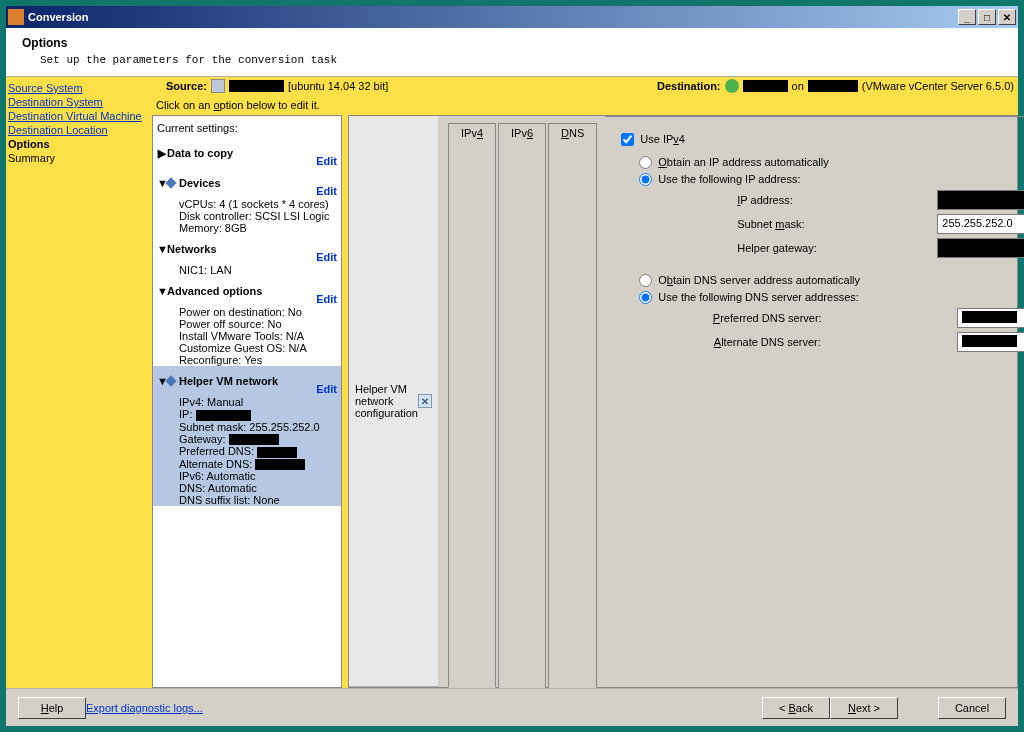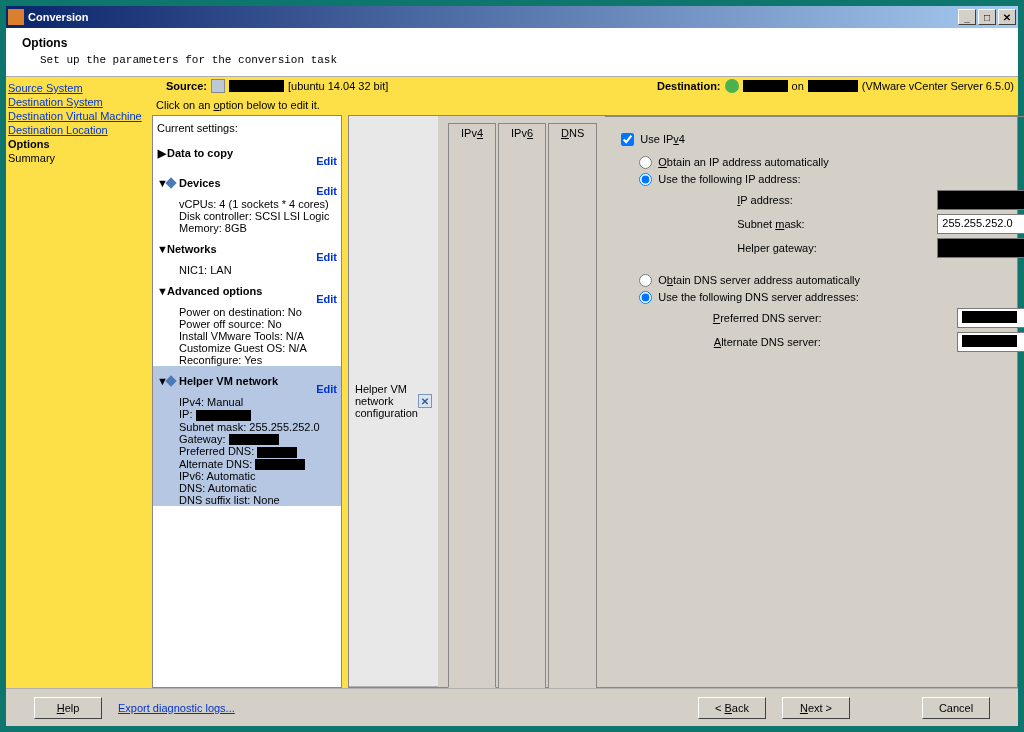--- a/index.html
+++ b/index.html
@@ -70,21 +70,21 @@
 .combo { display: flex; width: 180px; height: 20px; background: #fff; border: 1px solid #7a7a7a; }
 .combo.wide { width: 280px; }
 .combo .val { flex: 1; padding: 2px 4px; overflow: hidden; }
 .combo .val.black { background: #000; }
 .combo .btn { width: 17px; background: #d4d0c8; border-left: 1px solid #888; display: flex; align-items: center; justify-content: center; cursor: pointer; }
 .combo .btn::after { content: ""; border-left: 4px solid transparent; border-right: 4px solid transparent; border-top: 5px solid #000; }
 
 .dns-section { margin-top: 16px; }
 .dns-grid { margin-left: 38px; }
 
-.footer { height: 38px; border-top: 1px solid #b0b0b0; display: flex; align-items: center; padding: 0 28px; gap: 16px; background: #d4d0c8; }
+.footer { height: 38px; border-top: 1px solid #b0b0b0; display: flex; align-items: center; padding: 0 12px; gap: 0; background: #d4d0c8; }
 .footer .btn { min-width: 68px; height: 22px; background: #d4d0c8; border: 1px solid #fff; border-right-color: #404040; border-bottom-color: #404040; cursor: pointer; padding: 0 10px; }
 .footer a { color: #0033cc; text-decoration: underline; cursor: pointer; }
 .footer .spacer { flex: 1; }
 </style>
 </head>
 <body>
 
 <div class="window">
   <div class="titlebar">
     <div class="icon"></div>

